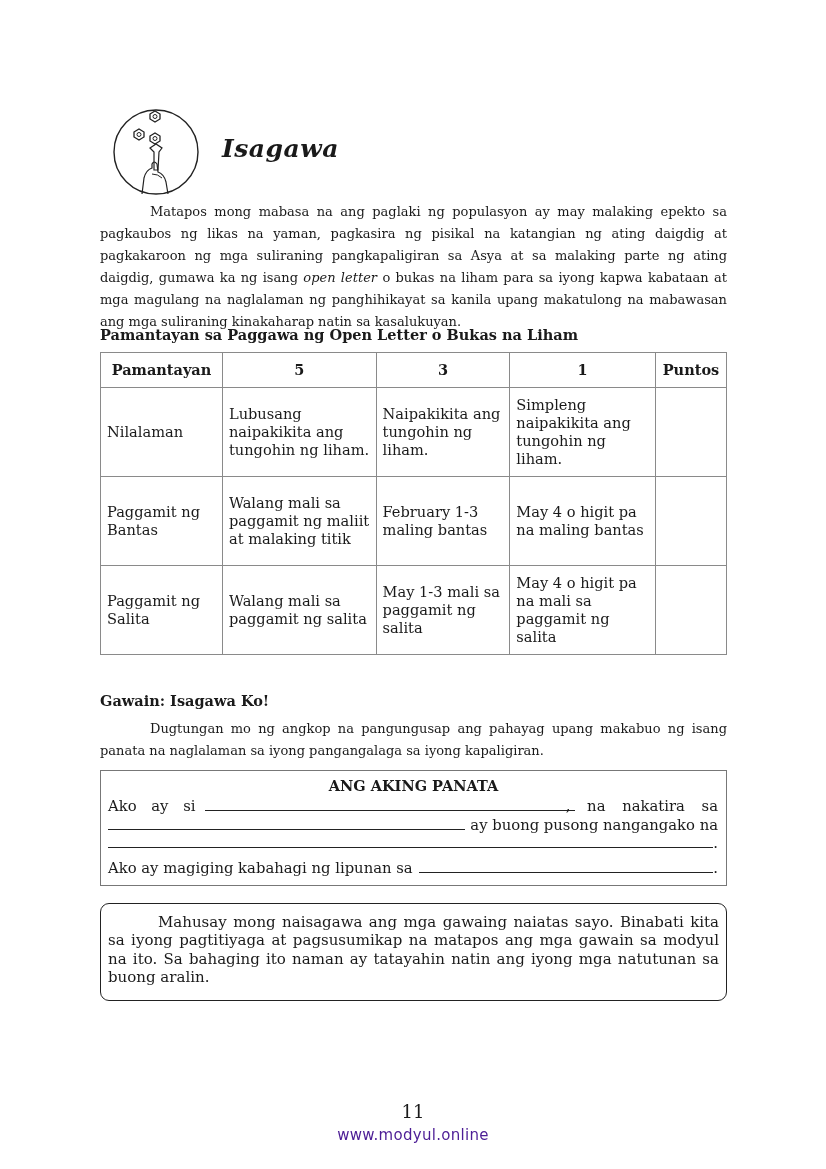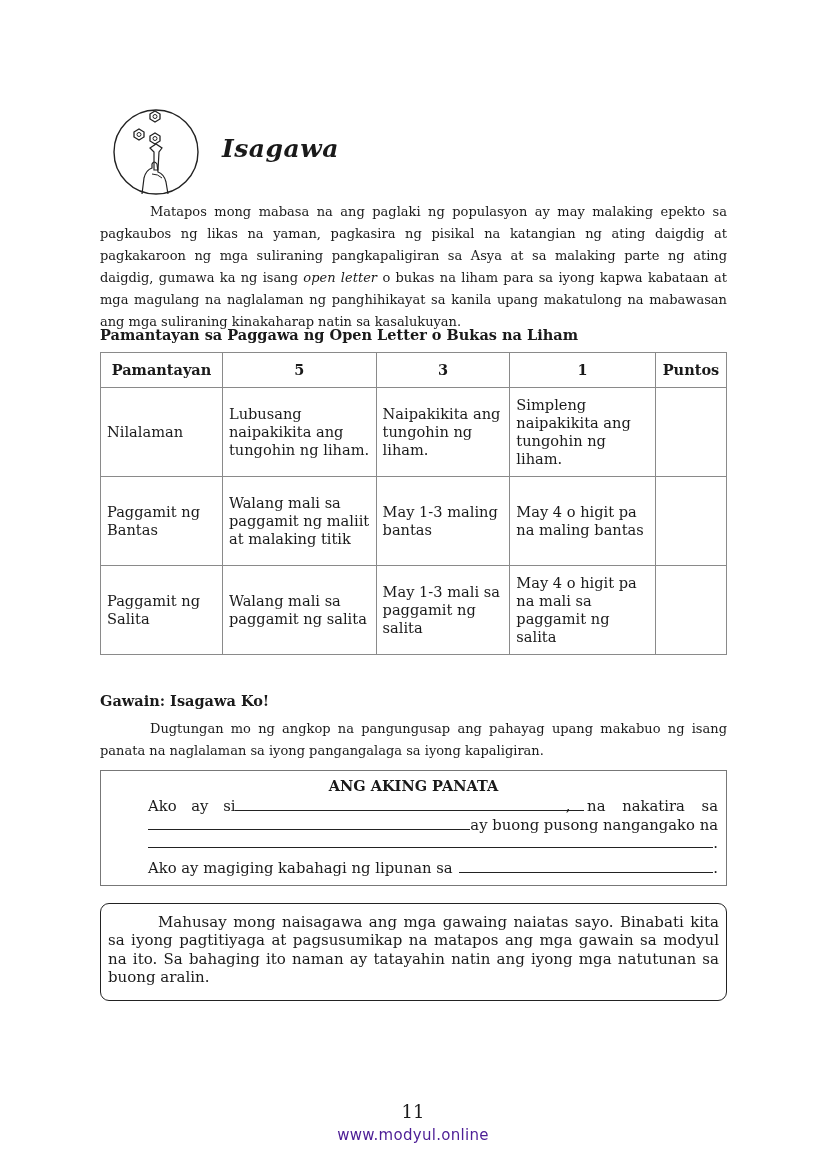--- a/index.html
+++ b/index.html
@@ -18,21 +18,21 @@
   table.rubric { position: absolute; left: 100px; top: 352px; width: 627px; border-collapse: collapse;
                  font-size: 14.6px; line-height: 18px; }
   table.rubric th, table.rubric td { border: 1px solid #8a8a8a; padding: 0 6px; vertical-align: middle; text-align: left; }
   table.rubric th { height: 34px; font-weight: bold; text-align: center; font-size: 14.5px; }
   table.rubric td { height: 88px; }
   .gawain-title { top: 692px; }
   .instr { top: 718px; }
   .panata-box { position: absolute; left: 100px; top: 770px; width: 625px; height: 114px;
                 border: 1px solid #777; font-size: 14.8px; }
   .panata-head { text-align: center; font-weight: bold; margin-top: 6px; font-size: 14.5px; }
-  .panata-line { position: absolute; left: 7px; right: 8px; line-height: 18px; white-space: nowrap; margin-left: 40px; }
+  .panata-line { position: absolute; left: 7px; right: 8px; line-height: 18px; white-space: nowrap; }
   .blank { display: inline-block; border-bottom: 1px solid #222; height: 13px; vertical-align: baseline; }
   .closing-box { position: absolute; left: 100px; top: 903px; width: 625px; height: 96px;
                  border: 1.5px solid #222; border-radius: 9px; }
   .closing-box .para { position: relative; left: 0; width: 611px; margin: 9px 7px 0 7px;
                        font-size: 15px; line-height: 18.3px; }
   .page-num { position: absolute; top: 1101px; left: 0; width: 826px; text-align: center; font-size: 18px; }
   .watermark { position: absolute; top: 1126px; left: 0; width: 826px; text-align: center;
                font-family: "DejaVu Sans", sans-serif; font-size: 15px; color: #4c1d95; letter-spacing: 0.3px; }
 </style>
 </head>
@@ -81,21 +81,21 @@
       <tr>
         <td>Nilalaman</td>
         <td>Lubusang naipakikita ang tungohin ng liham.</td>
         <td>Naipakikita ang tungohin ng liham.</td>
         <td>Simpleng naipakikita ang tungohin ng liham.</td>
         <td></td>
       </tr>
       <tr>
         <td>Paggamit ng Bantas</td>
         <td>Walang mali sa paggamit ng maliit at malaking titik</td>
-        <td>May 1-3 maling bantas</td>
+        <td>February 1-3 maling bantas</td>
         <td>May 4 o higit pa na maling bantas</td>
         <td></td>
       </tr>
       <tr>
         <td>Paggamit ng Salita</td>
         <td>Walang mali sa paggamit ng salita</td>
         <td>May 1-3 mali sa paggamit ng salita</td>
         <td>May 4 o higit pa na mali sa paggamit ng salita</td>
         <td></td>
       </tr>

